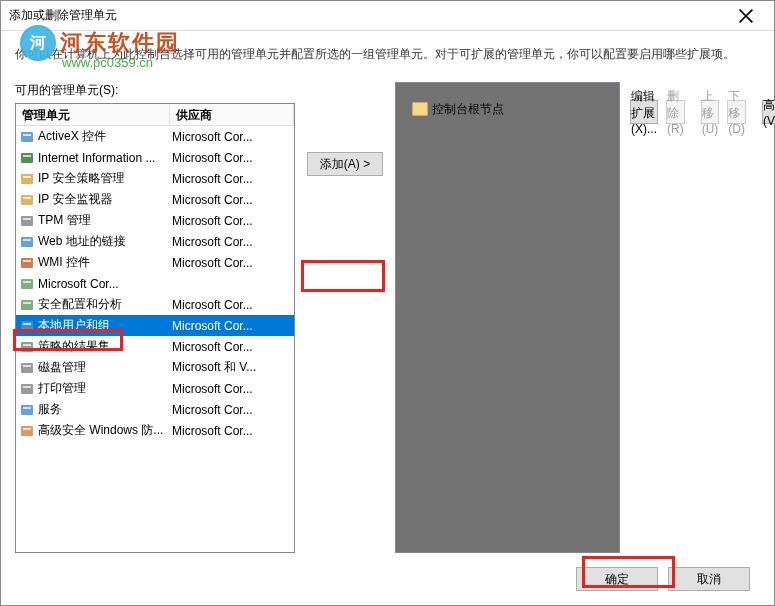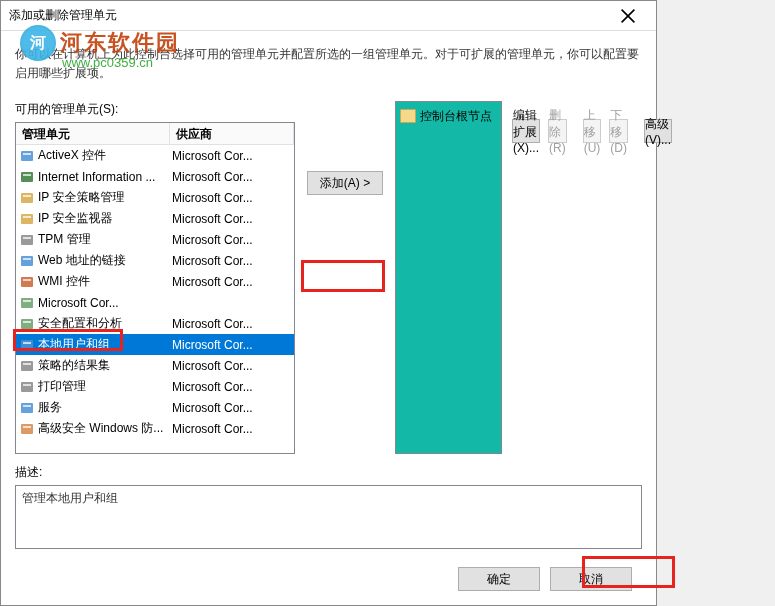--- a/index.html
+++ b/index.html
@@ -1,17 +1,17 @@
 <!DOCTYPE html>
 <html><head>
 <meta charset="utf-8">
 <style>
 *{box-sizing:border-box;margin:0;padding:0;font-family:"Microsoft YaHei","Segoe UI",sans-serif;font-size:12px}
 body{background:#f0f0f0;width:775px;height:606px;position:relative;overflow:hidden}
-.win{background:#fff;border:1px solid #888;width:657px;height:606px;display:flex;flex-direction:column}
+.win{background:#fff;border:1px solid #888;width:775px;height:606px;display:flex;flex-direction:column}
 .titlebar{height:30px;display:flex;align-items:center;padding:0 8px;border-bottom:1px solid #ddd;background:#fff}
 .titlebar .ttl{flex:1}
 .closebtn{width:40px;height:26px;display:flex;align-items:center;justify-content:center;font-size:14px}
 .watermark{position:absolute;top:25px;left:20px;pointer-events:none;z-index:5;display:flex;align-items:center;opacity:.9}
 .wm-logo{width:36px;height:36px;border-radius:50%;background:radial-gradient(circle,#3bb4e6 60%,#1a90c4 100%);display:flex;align-items:center;justify-content:center;color:#fff;font-weight:bold;font-size:16px;margin-right:4px}
 .wm-txt{font-size:22px;font-weight:bold;color:#c2410c;letter-spacing:2px}
 .wm-url{position:absolute;top:55px;left:62px;color:#1fa01f;font-size:13px;font-family:Arial;pointer-events:none;z-index:5;opacity:.85}
 .desc{padding:14px 14px 18px 14px;color:#333;line-height:1.6}
 .body{flex:1;display:flex;padding:0 14px 6px 14px;gap:10px}
 .left{width:280px;display:flex;flex-direction:column}
@@ -24,21 +24,21 @@
 .hdr{display:flex;background:#fff;border-bottom:1px solid #e1e1e1;height:22px}
 .hdr>div{padding:3px 6px;border-right:1px solid #e1e1e1;font-weight:bold;background:#fafafa}
 .hdr .c1{width:154px}
 .hdr .c2{flex:1}
 .rows{flex:1;overflow-y:scroll}
 .row{display:flex;height:21px;align-items:center}
 .row.sel{background:#0078d7;color:#fff}
 .row .ic{width:18px;height:16px;margin:0 2px;display:flex;align-items:center;justify-content:center}
 .row .c1{width:134px;overflow:hidden;white-space:nowrap;text-overflow:ellipsis}
 .row .c2{flex:1;overflow:hidden;white-space:nowrap;text-overflow:ellipsis}
-.sel-list{border:1px solid #828790;background:#14b8a6;flex:1;padding:4px}
+.sel-list{border:1px solid #828790;background:#737373;flex:1;padding:16px}
 .sel-item{display:flex;align-items:center;height:20px;gap:4px}
 .sel-item .fic{width:16px;height:14px;background:#f5d98a;border:1px solid #c9a858;border-radius:1px}
 .btn{height:24px;border:1px solid #adadad;background:#e1e1e1;display:flex;align-items:center;justify-content:center;cursor:default}
 .btn.dis{color:#a0a0a0;background:#f4f4f4;border-color:#ccc}
 .addbtn{width:76px;height:24px;border:1px solid #adadad;background:#e1e1e1;display:flex;align-items:center;justify-content:center}
 .hl-red{position:absolute;border:3px solid #e6231f;pointer-events:none;z-index:10}
 .hl-1{top:329px;left:13px;width:110px;height:22px}
 .hl-2{top:260px;left:301px;width:84px;height:32px}
 .hl-3{top:556px;left:582px;width:93px;height:32px}
 .bottom{padding:4px 14px 10px 14px}
@@ -189,20 +189,30 @@
               <span class="c1">策略的结果集</span>
               <span class="c2">Microsoft Cor...</span>
             </div>
             <div class="row">
               <span class="ic">
                 <svg viewBox="0 0 16 16">
                   <rect x="2" y="3" width="12" height="10" rx="1" fill="#888" opacity="0.85"></rect>
                   <rect x="4" y="5" width="8" height="2" fill="#fff" opacity="0.7"></rect>
                 </svg>
               </span>
+              <span class="c1">磁盘管理</span>
+              <span class="c2">Microsoft 和 V...</span>
+            </div>
+            <div class="row">
+              <span class="ic">
+                <svg viewBox="0 0 16 16">
+                  <rect x="2" y="3" width="12" height="10" rx="1" fill="#888" opacity="0.85"></rect>
+                  <rect x="4" y="5" width="8" height="2" fill="#fff" opacity="0.7"></rect>
+                </svg>
+              </span>
               <span class="c1">打印管理</span>
               <span class="c2">Microsoft Cor...</span>
             </div>
             <div class="row">
               <span class="ic">
                 <svg viewBox="0 0 16 16">
                   <rect x="2" y="3" width="12" height="10" rx="1" fill="#4a90d6" opacity="0.85"></rect>
                   <rect x="4" y="5" width="8" height="2" fill="#fff" opacity="0.7"></rect>
                 </svg>
               </span>
@@ -241,24 +251,20 @@
         <div class="btn dis">删除(R)</div>
         <div style="height:24px"></div>
         <div class="btn dis">上移(U)</div>
         <div class="btn dis">下移(D)</div>
         <div style="flex:1"></div>
         <div class="btn">高级(V)...</div>
       </div>
     </div>
   </div>
 
-  <div class="bottom">
-    <div class="lbl">描述:</div>
-    <div class="textarea">管理本地用户和组</div>
-  </div>
 
   <div class="footer">
     <div class="btn">确定</div>
     <div class="btn">取消</div>
   </div>
 </div>
 
 <div class="hl-red hl-1"></div>
 <div class="hl-red hl-2"></div>
 <div class="hl-red hl-3"></div>

